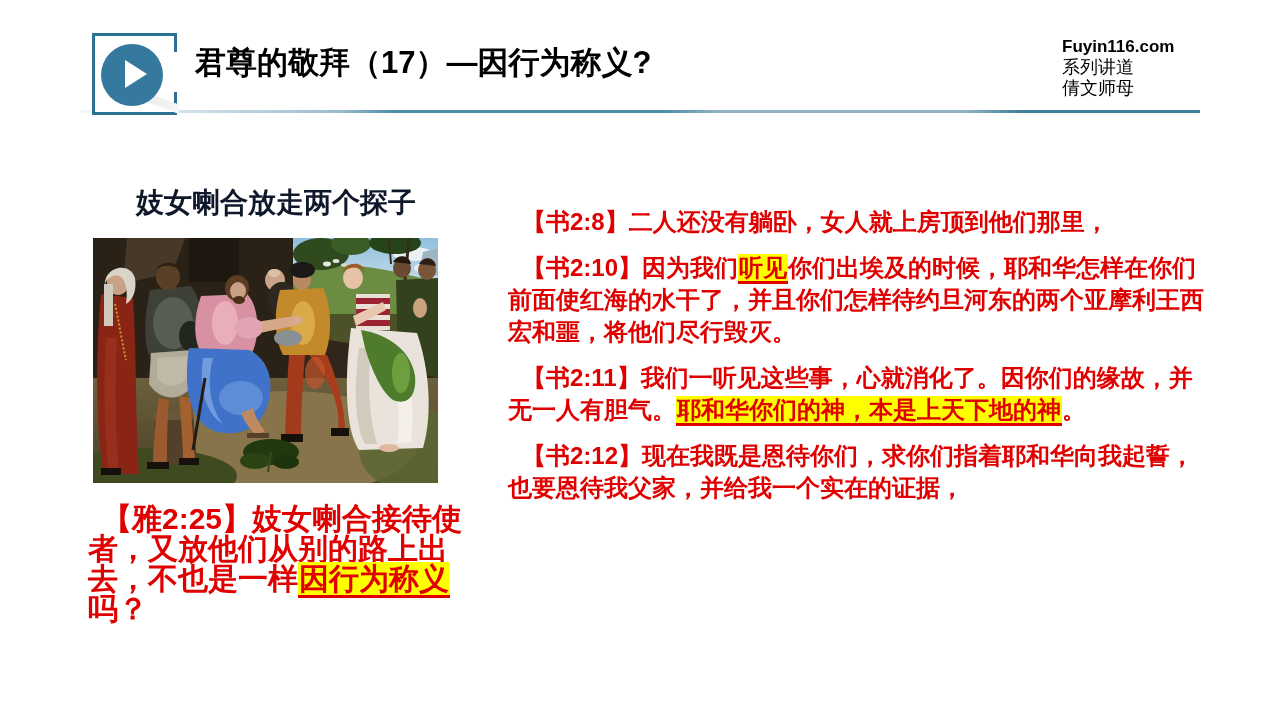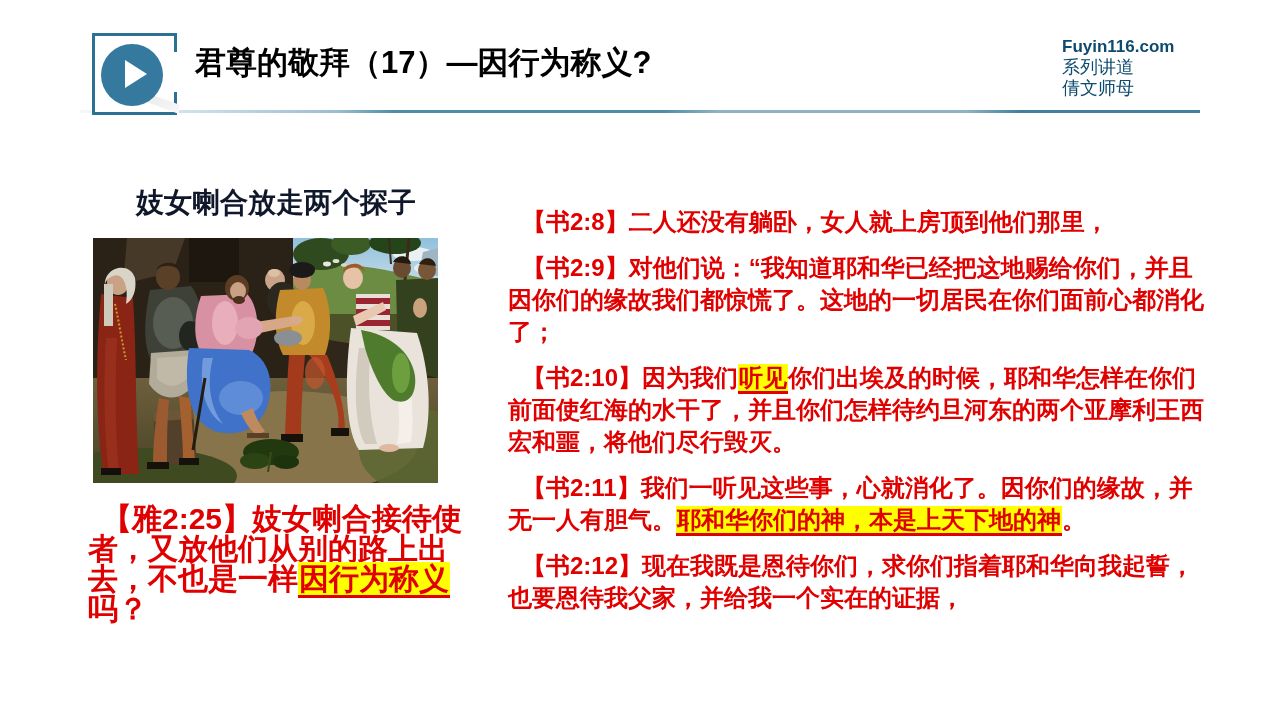--- a/index.html
+++ b/index.html
@@ -33,21 +33,21 @@
     position:absolute;left:195px;top:44px;margin:0;
     font-size:31px;line-height:38px;font-weight:bold;color:#000;
     white-space:nowrap;z-index:2;
   }
   .divider{
     position:absolute;left:80px;top:110px;width:1120px;height:3px;z-index:1;
     background:linear-gradient(90deg,
       #f4f8fa 0%, #d3e2ea 9%, #9bbdd0 23%, #4e8ca8 28%,
       #4e8ca8 52%, #8fb3c4 57%, #8fb3c4 79%, #427f9d 84%, #427f9d 100%);
   }
-  .brand{position:absolute;left:1062px;top:36px;color:#0c4a6e;z-index:2;}
+  .brand{position:absolute;left:1062px;top:36px;color:#000000;z-index:2;}
   .brand .site{font-size:17px;line-height:21px;font-weight:bold;}
   .brand .row{font-size:18px;line-height:21px;font-weight:normal;}
 
   
   .left-heading{
     position:absolute;left:128px;top:178px;margin:8px;
     font-size:28px;line-height:34px;font-weight:bold;color:#0f172a;white-space:nowrap;
   }
   .painting{
     position:absolute;left:93px;top:238px;width:345px;height:245px;margin:0;
@@ -215,19 +215,18 @@
       <ellipse cx="162" cy="223" rx="15" ry="8" fill="#2c4414"></ellipse>
       <ellipse cx="193" cy="224" rx="13" ry="7" fill="#1d330d"></ellipse>
       <path d="M178,214 L175,234" stroke="#3a4a1a" stroke-width="2"></path>
     </svg>
   </figure>
 
   <p class="caption"><span>【雅2:25】</span><span>妓女喇合接待使者，又放他们从别的路上出去，不也是一样</span><span class="hl">因行为称义</span><span>吗？</span></p>
 
   <section class="verses">
       <p class="verse"><span>【书2:8】</span><span>二人还没有躺卧，女人就上房顶到他们那里，</span></p>
-      <p class="verse"><span>【书2:9】</span><span>对他们说：“我知道耶和华已经把这地赐给你们，并且因你们的缘故我们都惊慌了。这地的一切居民在你们面前心都消化了；</span></p>
       <p class="verse"><span>【书2:10】</span><span>因为我们</span><span class="hl">听见</span><span>你们出埃及的时候，耶和华怎样在你们前面使红海的水干了，并且你们怎样待约旦河东的两个亚摩利王西宏和噩，将他们尽行毁灭。</span></p>
       <p class="verse"><span>【书2:11】</span><span>我们一听见这些事，心就消化了。因你们的缘故，并无一人有胆气。</span><span class="hl">耶和华你们的神，本是上天下地的神</span><span>。</span></p>
       <p class="verse"><span>【书2:12】</span><span>现在我既是恩待你们，求你们指着耶和华向我起誓，也要恩待我父家，并给我一个实在的证据，</span></p>
     </section>
 
 </div>
 
 </body></html>

